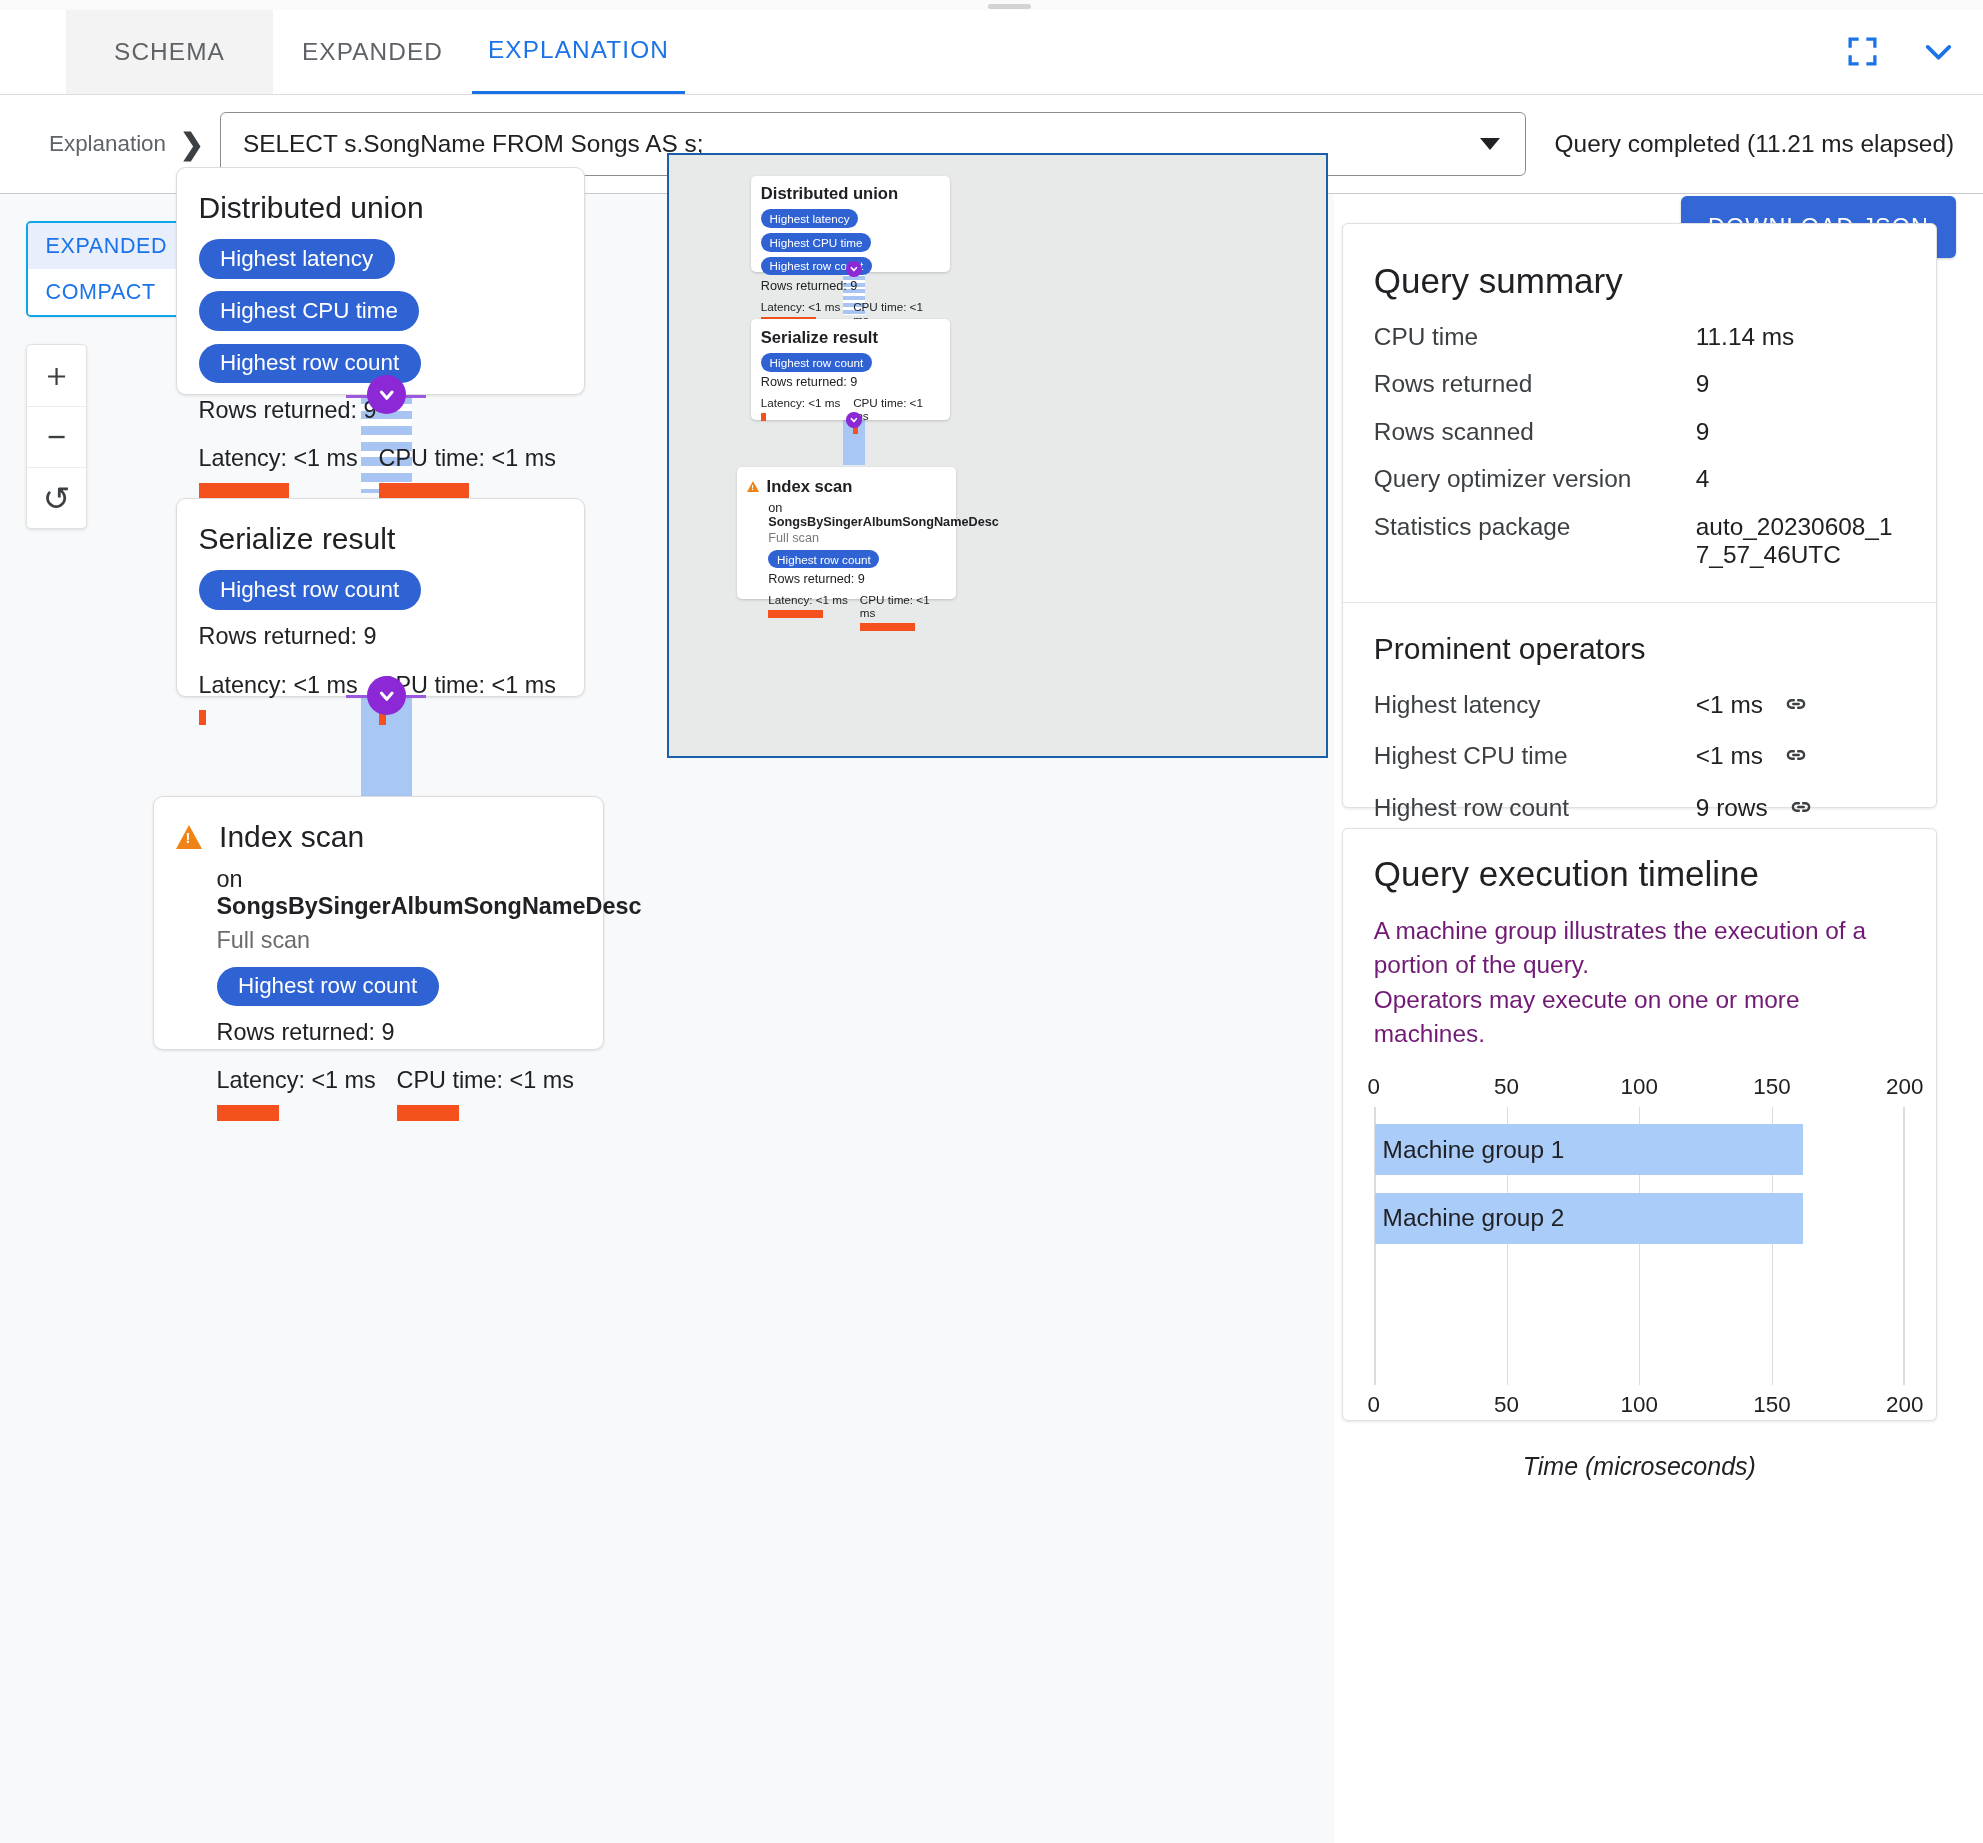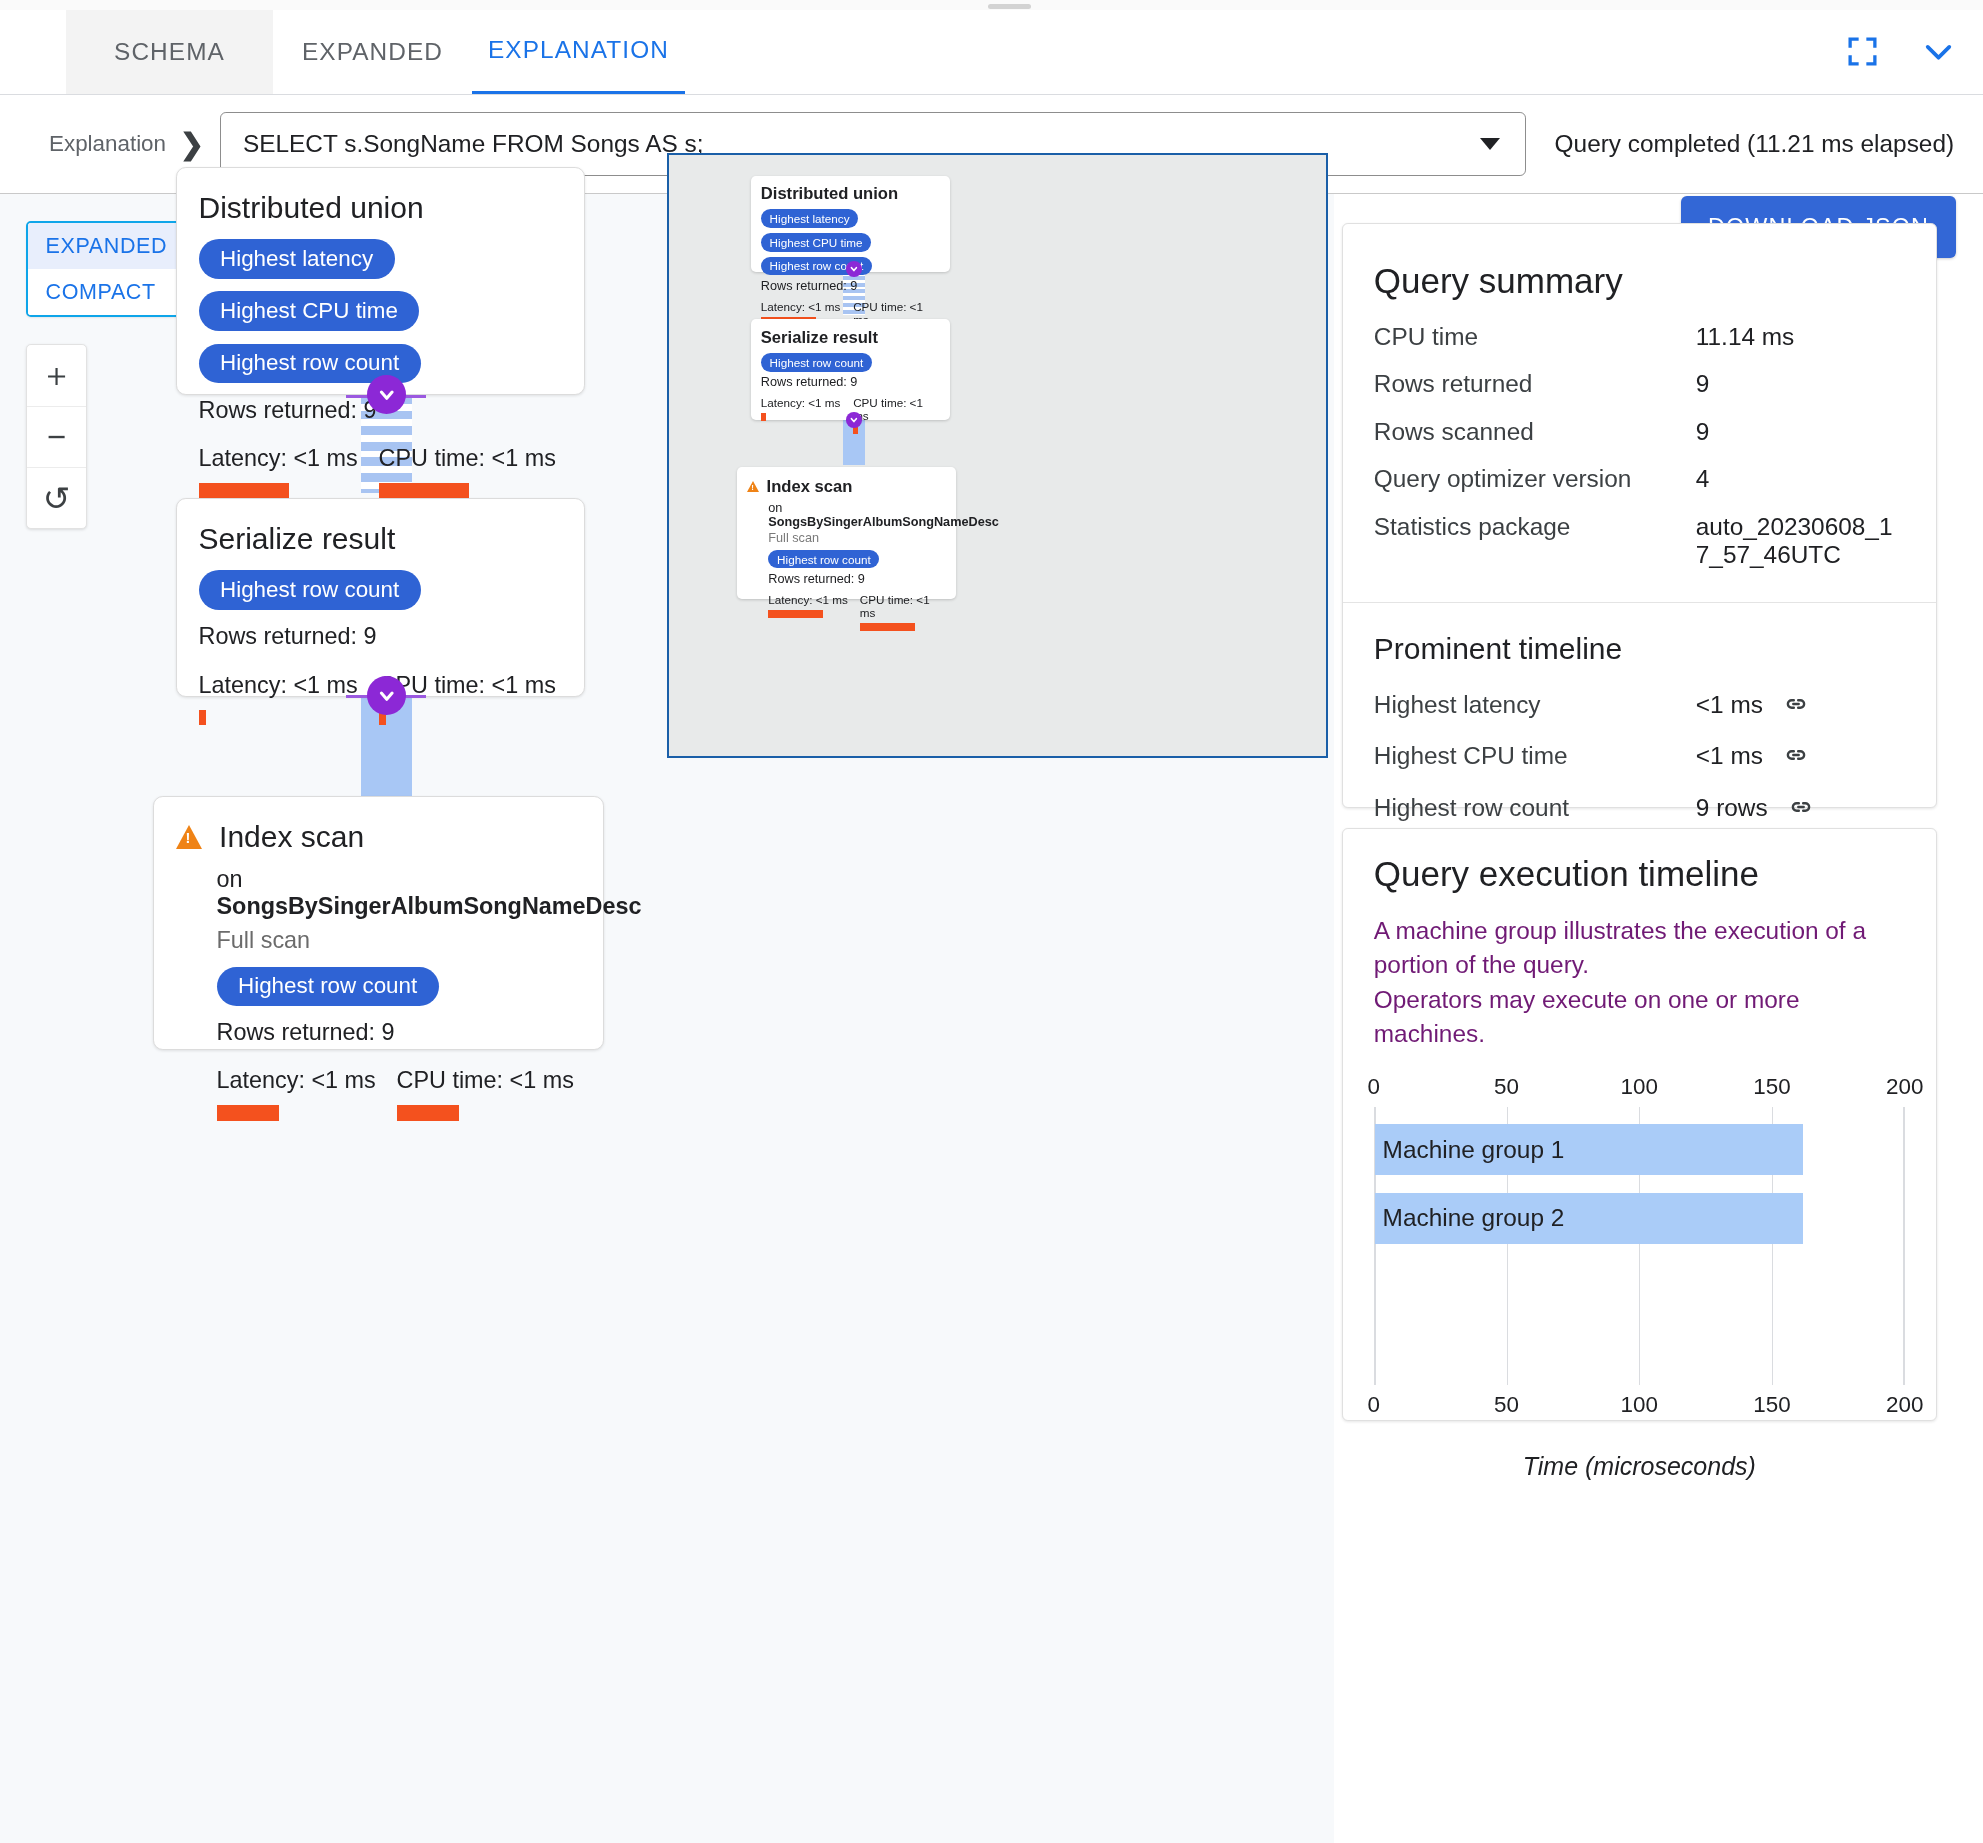--- a/index.html
+++ b/index.html
@@ -388,21 +388,21 @@
         </div>
         <div class="kv">
           <div class="k">Statistics package</div>
           <div class="v" style="word-break:break-all; max-width:219px;">auto_20230608_17_57_46UTC</div>
         </div>
       </div>
 
       <div style="border-top:1px solid #e4e4e4; margin:33px -31px 0 -31px;"></div>
 
       <div style="padding-top:29px;">
-        <div class="card-h2">Prominent timeline</div>
+        <div class="card-h2">Prominent operators</div>
         <div class="kv" style="margin-top:25px;">
           <div class="k">Highest latency</div>
           <div class="v">
             <span>&lt;1 ms</span>
             <span class="lnk-ico">
               <svg viewBox="0 0 24 24" width="26" height="26" fill="none" stroke="#3c4043" stroke-width="2.2" stroke-linecap="round">
                 <path d="M9.5 12h5"></path>
                   <path d="M10 8.5H8a3.5 3.5 0 1 0 0 7h2"></path>
                   <path d="M14 8.5h2a3.5 3.5 0 1 1 0 7h-2"></path>
               </svg>

